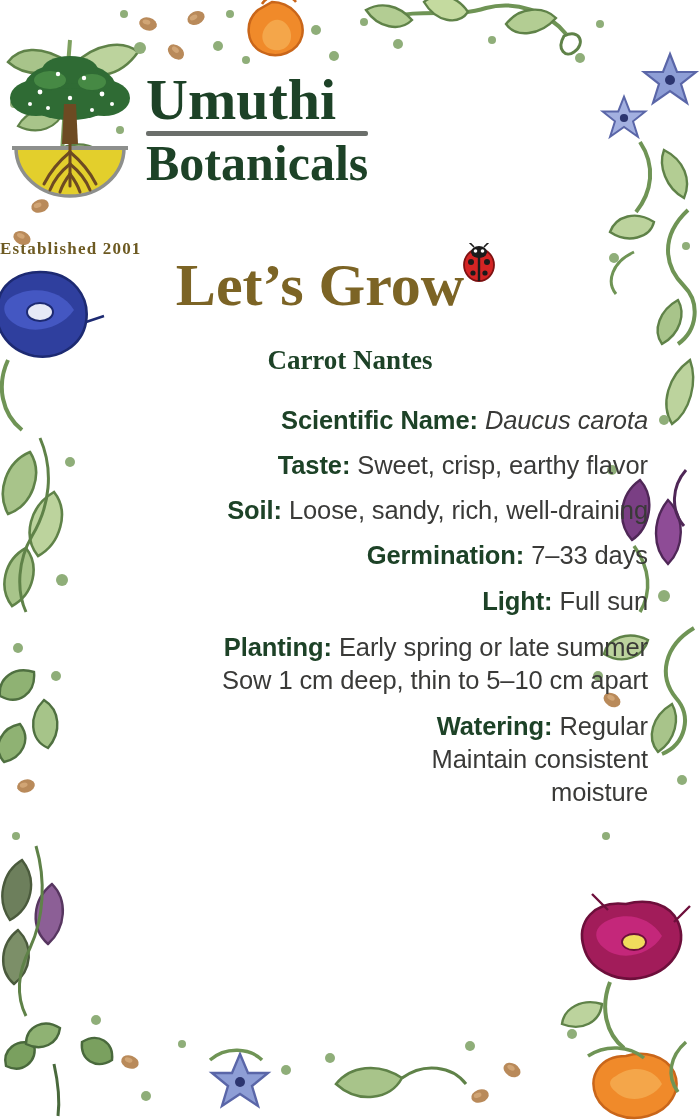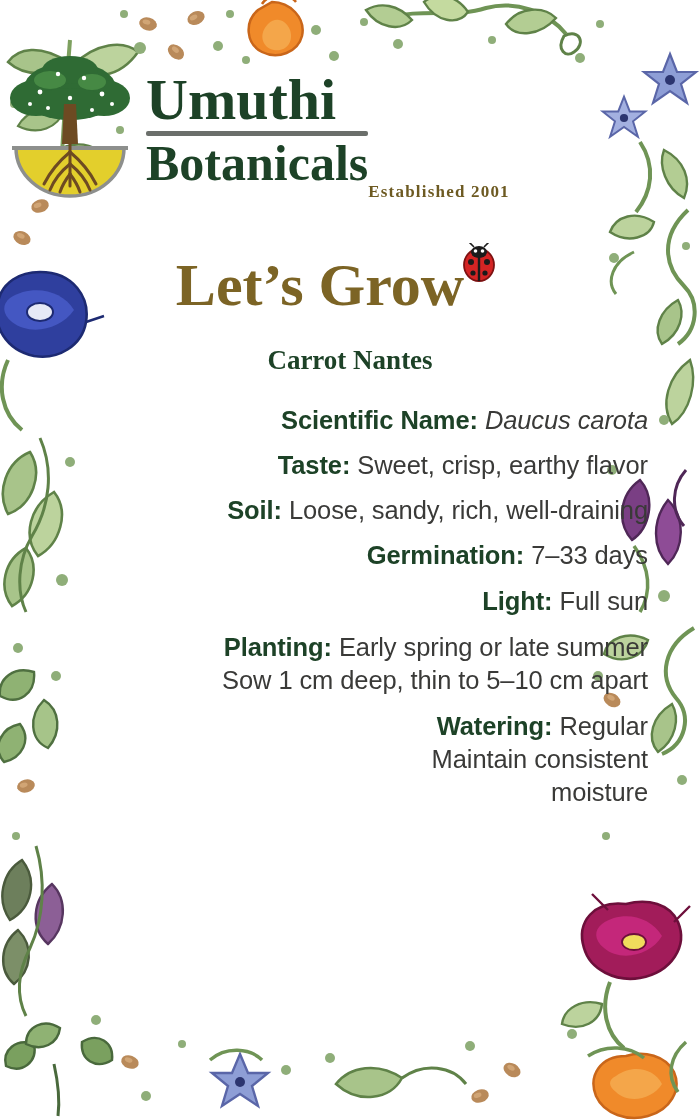--- a/index.html
+++ b/index.html
@@ -28,21 +28,23 @@
     z-index: 2;
   }
 
   
   .logo-block {
     position: absolute;
     top: 52px;
     left: 0;
     width: 700px;
     display: flex;
-    align-items: flex-end;
+    flex-direction: column;
+    align-items: flex-start;
+    gap: 31px;
   }
   .logo-row {
     display: flex;
     align-items: center;
     justify-content: center;
     gap: 6px;
   }
   .logo-mark {
     width: 140px;
     height: 150px;
@@ -76,21 +78,21 @@
     font-size: 50px;
     line-height: 1.0;
     color: #1d4227;
   }
   .established {
     font-family: "Liberation Serif", serif;
     font-weight: bold;
     font-size: 17px;
     letter-spacing: 1.2px;
     color: #6d5a22;
-    margin-top: 18px;
+    margin-top: 6px;
   }
 
   
   .lets-grow-wrap {
     position: absolute;
     top: 255px;
     left: 0;
     width: 640px;
     text-align: center;
   }

